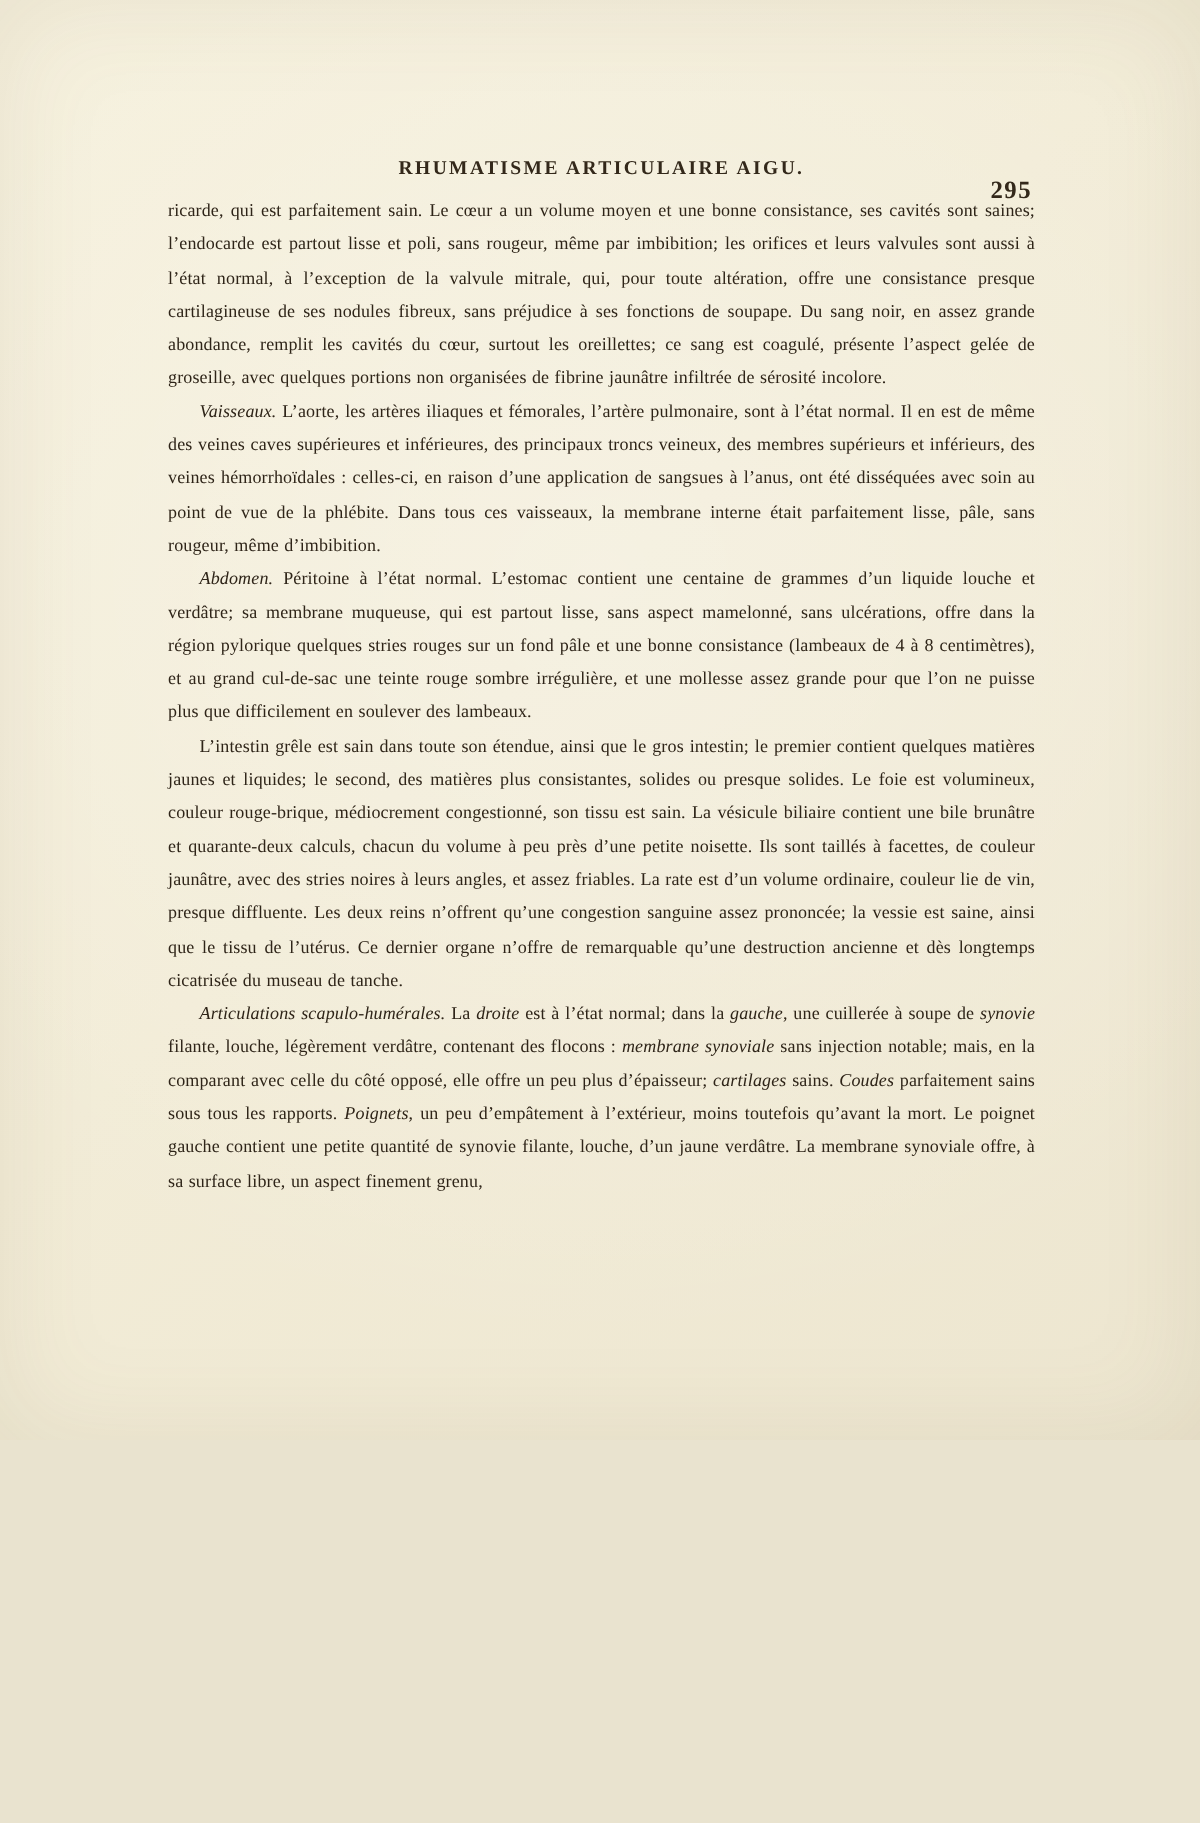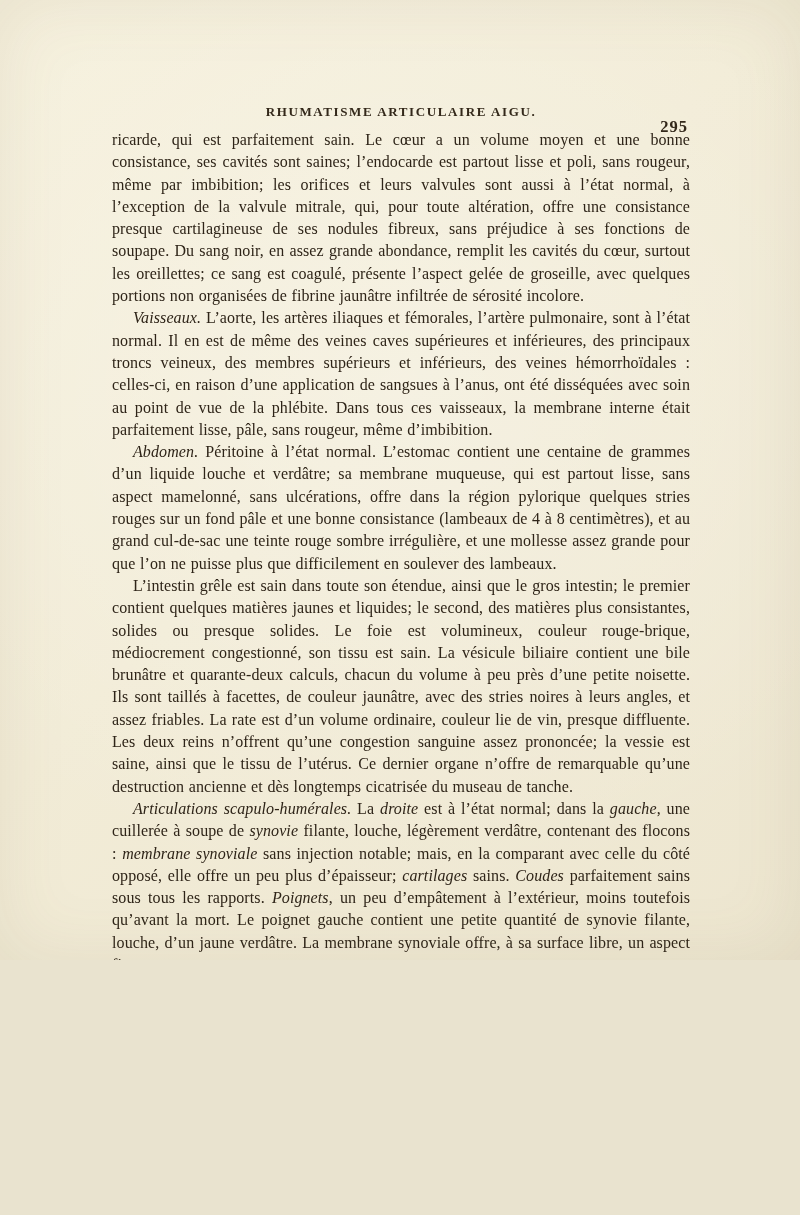--- a/index.html
+++ b/index.html
@@ -52,21 +52,21 @@
     font-weight: bold;
     font-size: 16.5px;
     letter-spacing: 1px;
     color: #33281a;
   }
   .text-block {
     position: absolute;
     top: 129px;
     left: 112px;
     width: 578px;
-    font-size: 16px;
+    font-size: 12px;
     line-height: 22.3px;
     text-align: justify;
     letter-spacing: 0.1px;
     word-spacing: 0.5px;
   }
   .text-block p {
     margin: 0;
     padding: 0;
   }
   .text-block p.indent {

